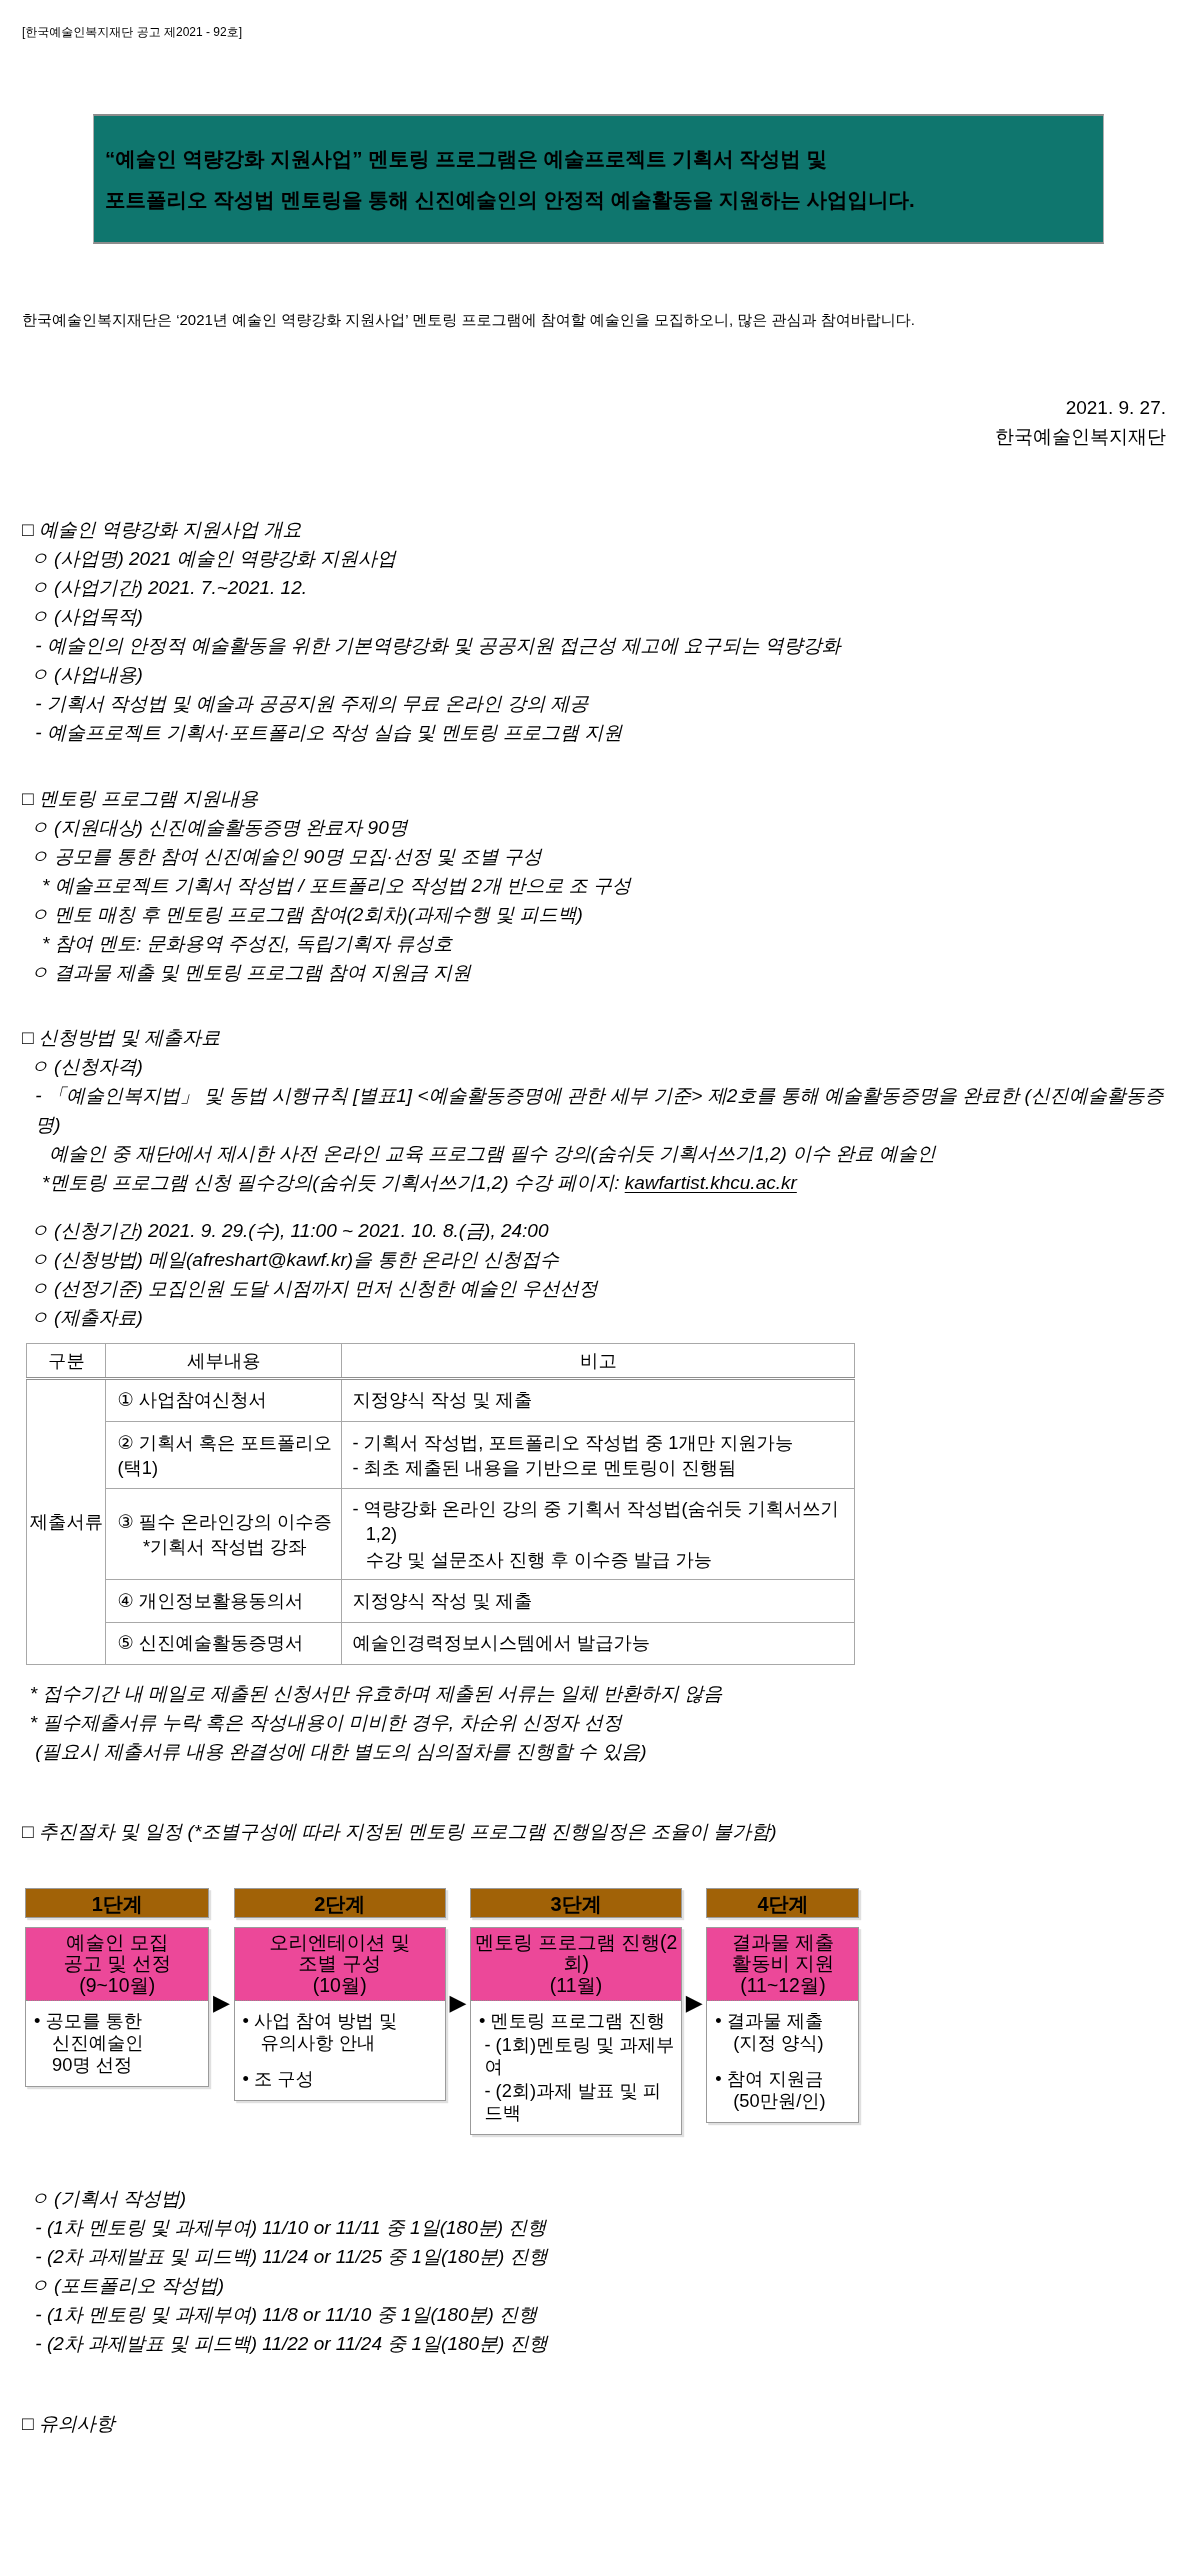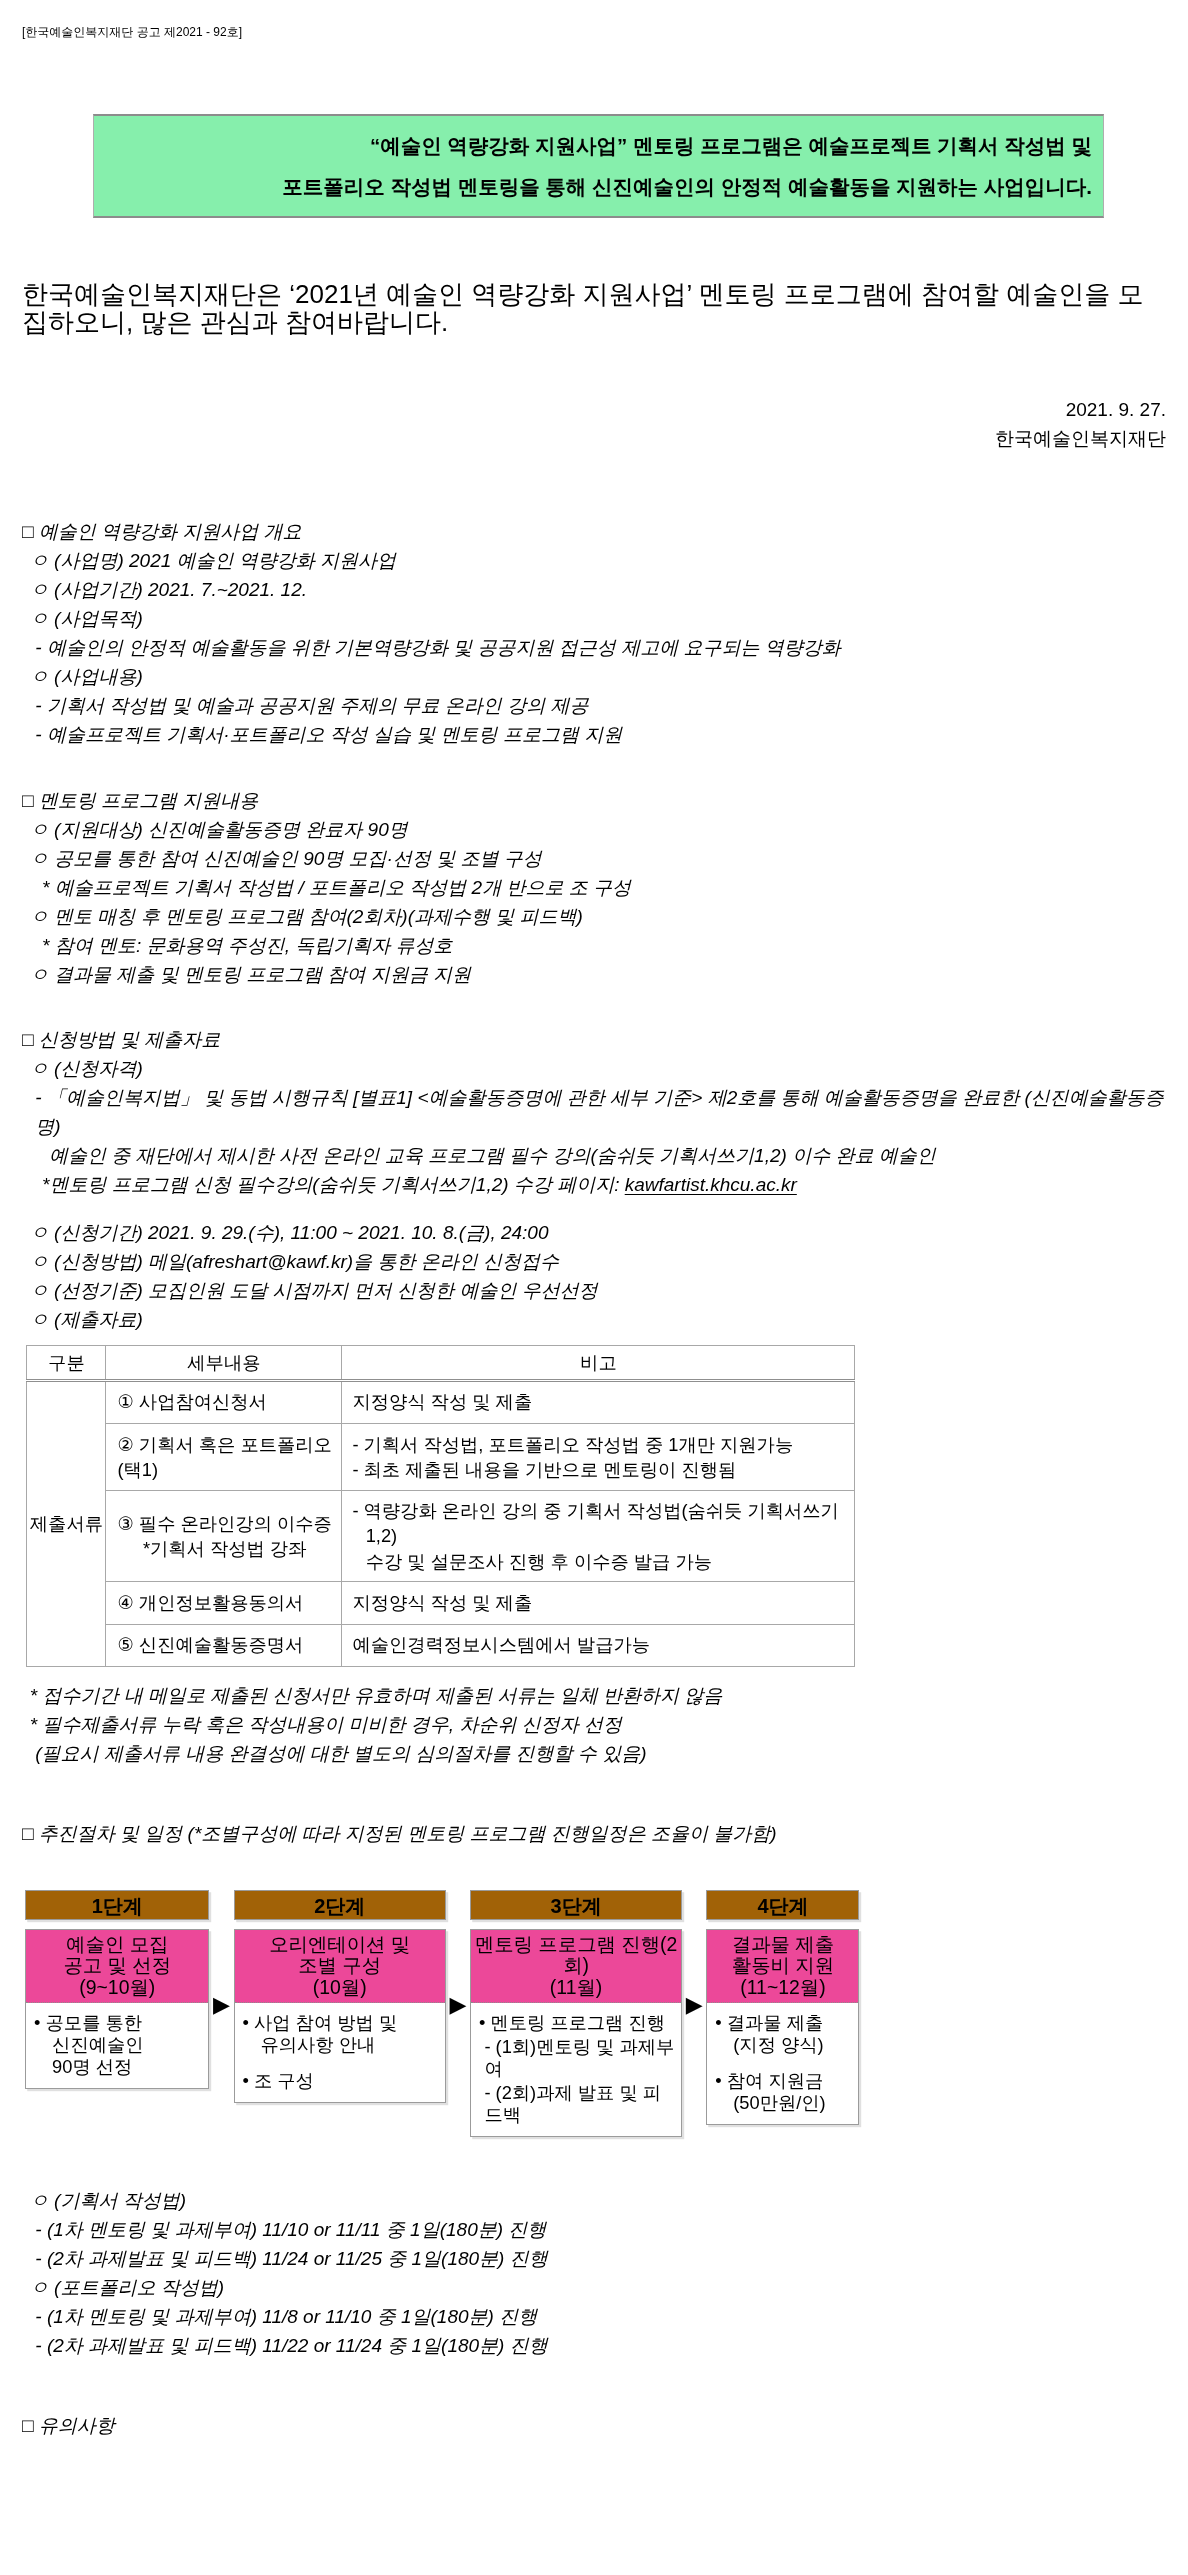--- a/index.html
+++ b/index.html
@@ -4,25 +4,25 @@
 <style>
   html,body { margin:0; padding:0; background:#ffffff; }
   body { width:1188px; font-family:"Liberation Sans","DejaVu Sans",sans-serif; color:#000; }
   .page { width:1188px; min-height:2576px; padding:0 22px; box-sizing:border-box; background:#fff; }
 
   .notice-number { padding-top:21px; font-size:12px; line-height:22px; }
 
   .doc-title { margin-top:82px; text-align:center; font-size:29px; font-weight:bold; line-height:48px; }
 
   .intro-box { margin-top:71px; margin-left:71px; margin-right:62px;
-    background:#86efac; border-left:1.1px solid #aeaeae; border-right:1.1px solid #aeaeae;
+    background:#0f766e; border-left:1.1px solid #aeaeae; border-right:1.1px solid #aeaeae;
     border-top:2.8px solid #8c8c8c; border-bottom:2.2px solid #8c8c8c;
-    padding:9px 11px; text-align:right; font-size:20.5px; font-weight:600; line-height:41px; }
-
-  .lead { margin-top:62px; font-size:26px; line-height:28px; }
+    padding:22px 11px; text-align:left; font-size:20.5px; font-weight:600; line-height:41px; }
+
+  .lead { margin-top:62px; font-size:15px; line-height:28px; }
 
   .sign { margin-top:59px; text-align:right; font-size:19px; line-height:29px; }
 
   .section { margin-top:0; }
   .line { font-size:19px; line-height:29px; white-space:pre-line;font-style:italic; }
   .l0 { padding-left:0; }
   .l1 { padding-left:7.8px; }
   .l2 { padding-left:13.3px; }
   .l3 { padding-left:20px; }
   .l4 { padding-left:27px; }

